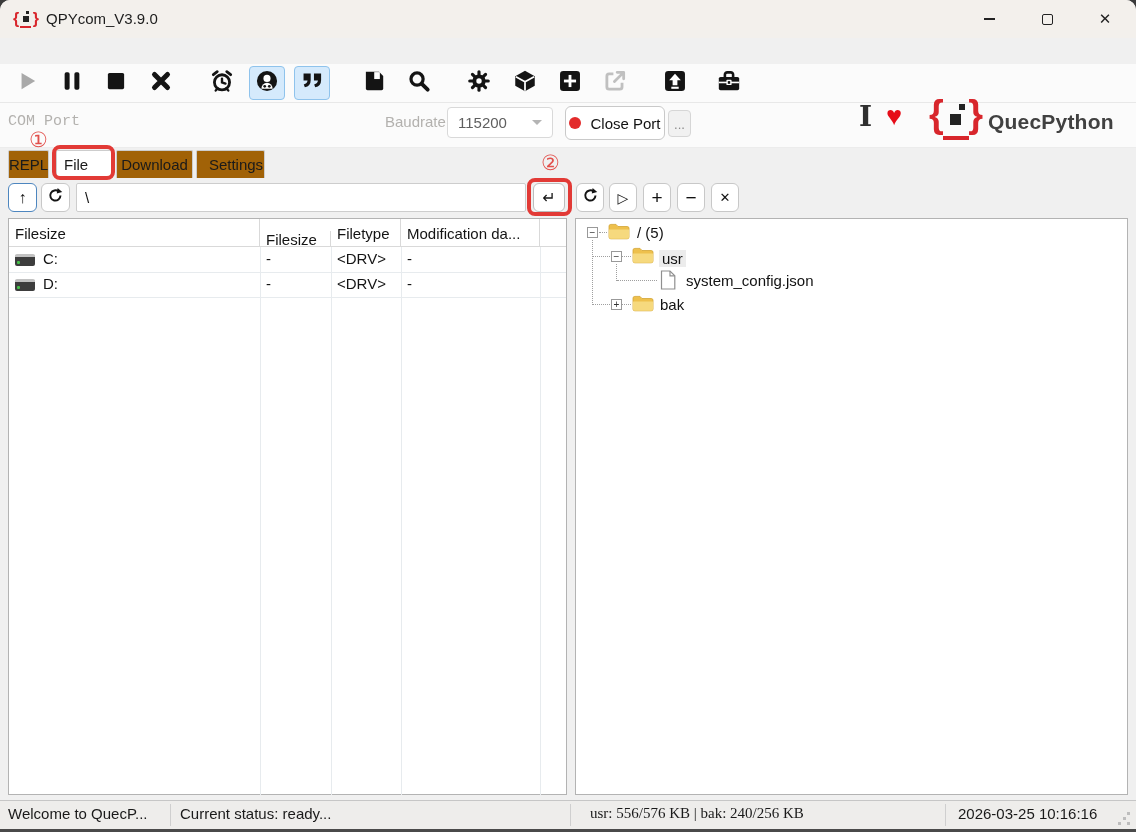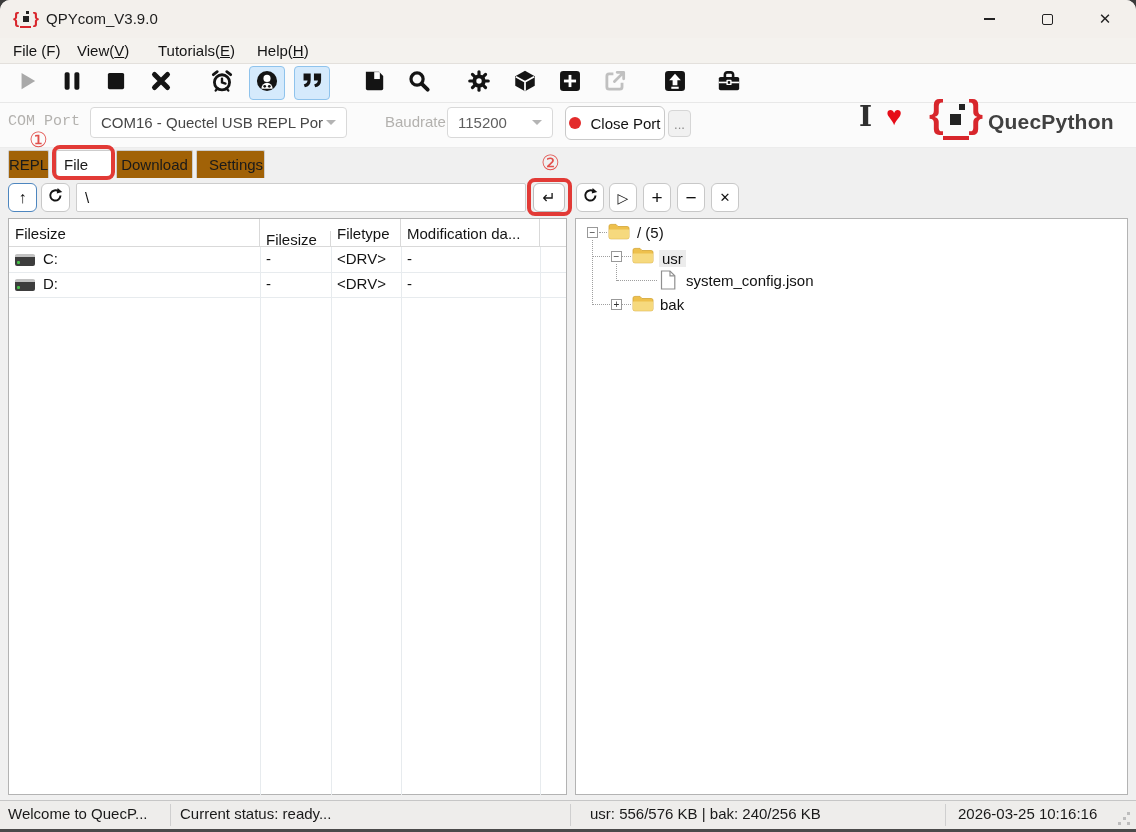--- a/index.html
+++ b/index.html
@@ -86,26 +86,20 @@
         <span class="min-glyph"></span>
       </div>
     <div class="abs winbtn" style="left:1024px;">
         <span class="max-glyph"></span>
       </div>
     <div class="abs winbtn" style="left:1082px;">
         <span>✕</span>
       </div>
   </div>
 
-  <div class="abs menubar">
-    <span class="abs menu-item" style="left:8px;"><span>File (F)</span><span class="menu-key"></span><span></span></span>
-    <span class="abs menu-item" style="left:72px;"><span>View(</span><span class="menu-key">V</span><span>)</span></span>
-    <span class="abs menu-item" style="left:153px;"><span>Tutorials(</span><span class="menu-key">E</span><span>)</span></span>
-    <span class="abs menu-item" style="left:252px;"><span>Help(</span><span class="menu-key">H</span><span>)</span></span>
-  </div>
 
   <div class="abs toolbar"></div>
   <div class="abs tbtn" style="left:9px;">
       <span><svg width="26" height="26" viewBox="0 0 24 24">
           <path d="M7 4.5 L19.5 12 L7 19.5 Z" fill="#a9a9a9"></path>
         </svg></span>
     </div>
   <div class="abs tbtn" style="left:54px;">
       <span><svg width="26" height="26" viewBox="0 0 24 24" fill="#141414">
           <rect x="5.2" y="4" width="4.6" height="16" rx="1.6"></rect>
@@ -200,24 +194,20 @@
           <path d="M8.2 8.6 V6.2 A2.2 2.2 0 0 1 10.4 4 h3.2 A2.2 2.2 0 0 1 15.8 6.2 V8.6" fill="none" stroke="#141414" stroke-width="2.4"></path>
           <rect x="2.6" y="8.2" width="18.8" height="12.4" rx="1.6" fill="#141414"></rect>
           <rect x="2.6" y="12.6" width="18.8" height="1.5" fill="#fff"></rect>
           <rect x="9.6" y="10.9" width="4.8" height="4.9" rx="0.8" fill="#fff"></rect>
           <rect x="10.9" y="12.1" width="2.2" height="2.5" fill="#141414"></rect>
         </svg></span>
     </div>
 
   <div class="abs comrow"></div>
   <span class="abs graylbl" style="left:8px;top:113px;font-family:Liberation Mono, monospace;">COM Port</span>
-  <div class="abs select" style="left:90px;top:107px;width:257px;height:31px;">
-    <span>COM16 - Quectel USB REPL Por</span>
-    <span class="chev"></span>
-  </div>
   <span class="abs graylbl" style="left:385px;top:113px;">Baudrate</span>
   <div class="abs select" style="left:447px;top:107px;width:106px;height:31px;color:#5f5f5f;">
     <span>115200</span>
     <span class="chev"></span>
   </div>
   <div class="abs closeport" style="left:565px;top:106px;width:100px;height:34px;">
     <span class="dot"></span>
     <span>Close Port</span>
   </div>
   <div class="abs morebtn" style="left:668px;top:110px;width:23px;height:27px;">
@@ -369,21 +359,21 @@
           <path d="M1 6.4 H21 V14 a1.8 1.8 0 0 1 -1.8 1.8 H2.8 A1.8 1.8 0 0 1 1 14 Z" fill="#f6d97e"></path>
         </svg></span>
     <span class="treelbl" style="position:absolute;left:84px;top:77px;">bak</span>
   </div>
 
   <div class="abs statusbar"></div>
   <span class="abs st" style="left:8px;">Welcome to QuecP...</span>
   <div class="abs vsep" style="left:170px;"></div>
   <span class="abs st" style="left:180px;">Current status: ready...</span>
   <div class="abs vsep" style="left:570px;"></div>
-  <span class="abs st" style="left:590px;">usr: 556/576 KB | bak: 240/256 KB</span>
+  <span class="abs st" style="left:590px;font-family:Liberation Serif, serif;">usr: 556/576 KB | bak: 240/256 KB</span>
   <div class="abs vsep" style="left:945px;"></div>
   <span class="abs st" style="left:958px;">2026-03-25 10:16:16</span>
   <span class="abs" style="left:1118px;top:812px;width:14px;height:14px;">
     <span class="gripdot" style="left:9px;top:0;"></span>
     <span class="gripdot" style="left:5px;top:5px;"></span>
     <span class="gripdot" style="left:0;top:10px;"></span>
     <span class="gripdot" style="left:9px;top:10px;"></span>
   </span>
   <div class="abs botedge"></div>
 

